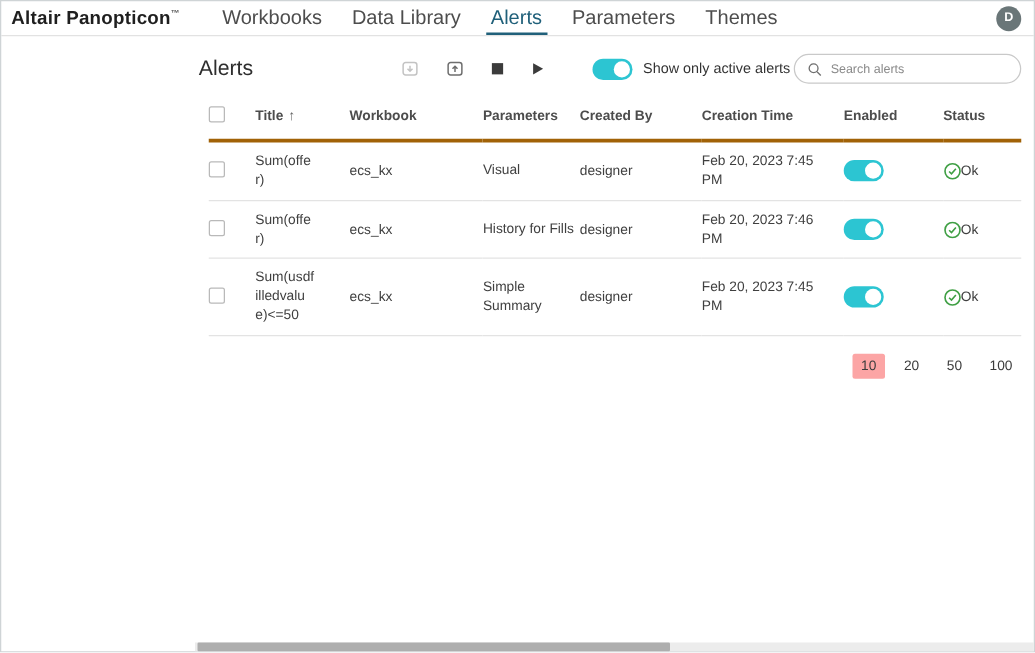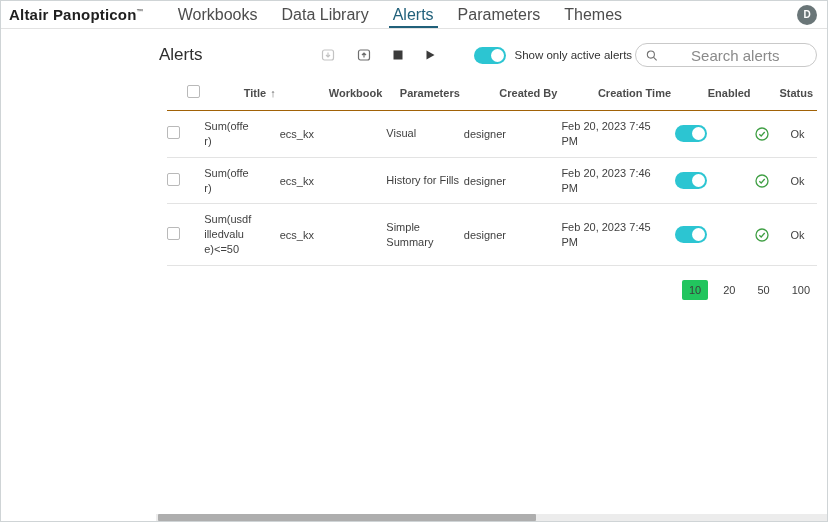--- a/index.html
+++ b/index.html
@@ -102,61 +102,60 @@
     display: flex; align-items: center;
     width: 182px; height: 24px;
     border: 1px solid #c9c9c9;
     border-radius: 12px;
     padding: 0 10px;
     background: #fff;
   }
   .searchbox input {
     border: none; outline: none;
     font-family: "Liberation Sans", sans-serif;
-    font-size: 15px; color: #444;
+    font-size: 10px; color: #444;
     width: 100%; margin-left: 7px;
     background: transparent;
-    text-align: center;
   }
   .searchbox input::placeholder { color: #8a8a8a; }
 
   
   table { border-collapse: collapse; table-layout: fixed; margin-left: 8px; width: 650px; }
   col.c-check { width: 37px; }
   col.c-title { width: 75px; }
   col.c-workbook { width: 106px; }
   col.c-dashboard { width: 77px; }
   col.c-createdby { width: 97px; }
   col.c-time { width: 113px; }
   col.c-enabled { width: 79px; }
   col.c-status { width: 62px; }
   th, td { text-align: left; vertical-align: middle; font-size: 11px; padding: 8px 4px 8px 0; }
-  thead th { color: #4c4c4c; font-weight: 700; padding-bottom: 10px; border-bottom: 1px solid #a16207; text-align: right; }
+  thead th { color: #4c4c4c; font-weight: 700; padding-bottom: 10px; border-bottom: 3px solid #a16207; }
   tbody td { color: #3f3f3f; border-bottom: 1px solid #e3e3e3; }
   .sort-arrow { font-weight: 400; color: #666; margin-left: 4px; font-size: 11px; }
   .cb {
     width: 13px; height: 13px;
     border: 1px solid #b9b9b9; border-radius: 2px;
     background: #fff; display: inline-block; cursor: pointer;
   }
   .cell-narrow { max-width: 48px; word-break: break-all; line-height: 1.35; }
   .cell-dash { max-width: 74px; word-break: break-word; line-height: 1.35; }
   .cell-time { max-width: 102px; line-height: 1.35; }
-  .status-cell { display: flex; align-items: center; gap: 22px; text-align: center; }
+  .status-cell { display: flex; align-items: center; gap: 0; text-align: center; }
 
   
   .pagination {
     display: flex; justify-content: flex-end; gap: 8px;
     margin: 14px 0 0 0;
   }
   .page-opt {
     font-size: 11px; color: #3c3c3c;
     padding: 4px 7px; cursor: pointer; border-radius: 2px;
   }
-  .page-opt.selected { background: #22c55e; }
+  .page-opt.selected { background: #fca5a5; }
 
   
   .hscroll-track {
     position: absolute; bottom: 0; left: 155px; right: 0;
     height: 7px; background: #ececec;
   }
   .hscroll-thumb {
     position: absolute; left: 2px; top: 0;
     width: 378px; height: 7px;
     background: #aeaeae; border-radius: 1px;

